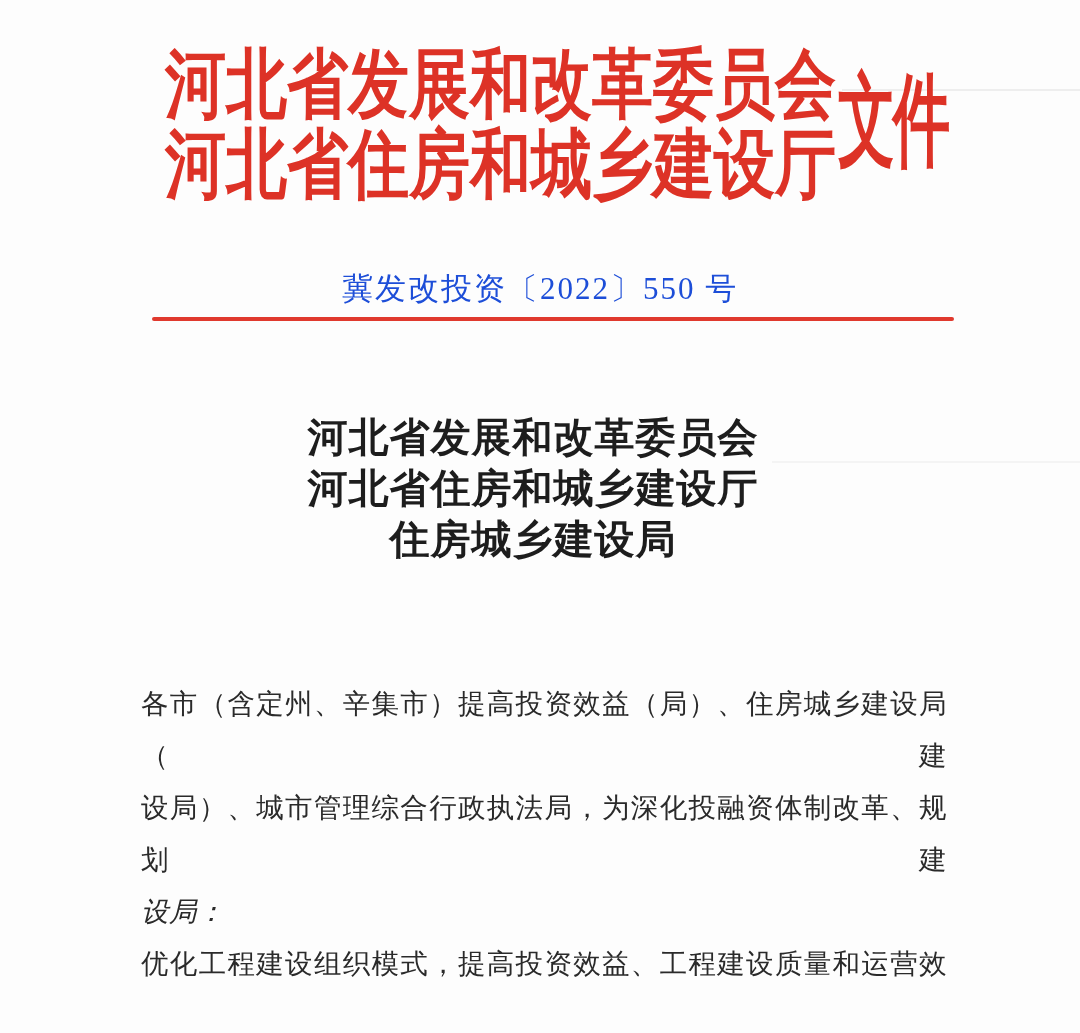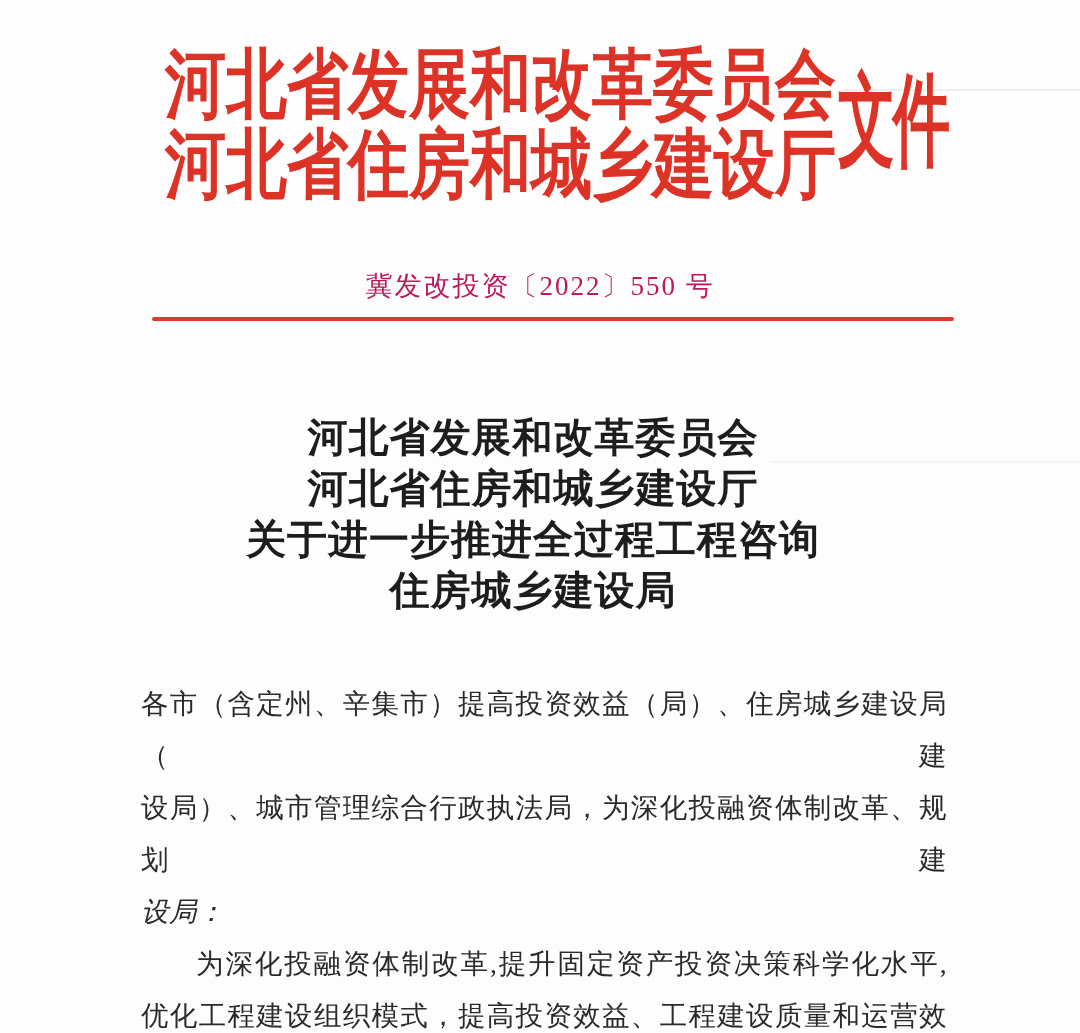--- a/index.html
+++ b/index.html
@@ -45,23 +45,23 @@
     transform: scaleY(1.78);
     transform-origin: left top;
   }
 
   .doc-number {
     position: absolute;
     top: 268px;
     left: 0;
     width: 1080px;
     text-align: center;
-    font-size: 27px;
+    font-size: 31px;
     letter-spacing: 2px;
-    color: #be185d;
+    color: #1d4ed8;
     white-space: nowrap;
   }
 
   .red-rule {
     position: absolute;
     top: 317px;
     left: 152px;
     width: 802px;
     height: 4px;
     background: #e0392e;
@@ -113,25 +113,23 @@
     <div class="doc-label">文件</div>
   </header>
 
   <div class="doc-number">冀发改投资〔2022〕550 号</div>
 
   <div class="red-rule"></div>
 
   <div class="title-block" id="title-block">
       <div class="title-line">河北省发展和改革委员会</div>
       <div class="title-line">河北省住房和城乡建设厅</div>
-      <div class="title-line">关于进一步推进全过程工程咨询</div>
       <div class="title-line">住房城乡建设局</div>
     </div>
 
   <div class="body-block" id="body-block">
       <div class="body-line">各市（含定州、辛集市）提高投资效益（局）、住房城乡建设局（建</div>
       <div class="body-line">设局）、城市管理综合行政执法局，为深化投融资体制改革、规划建</div>
       <div class="body-line para-end">设局：</div>
-      <div class="body-line indent">为深化投融资体制改革,提升固定资产投资决策科学化水平,</div>
       <div class="body-line">优化工程建设组织模式，提高投资效益、工程建设质量和运营效</div>
     </div>
 
 </div>
 
 </body></html>

